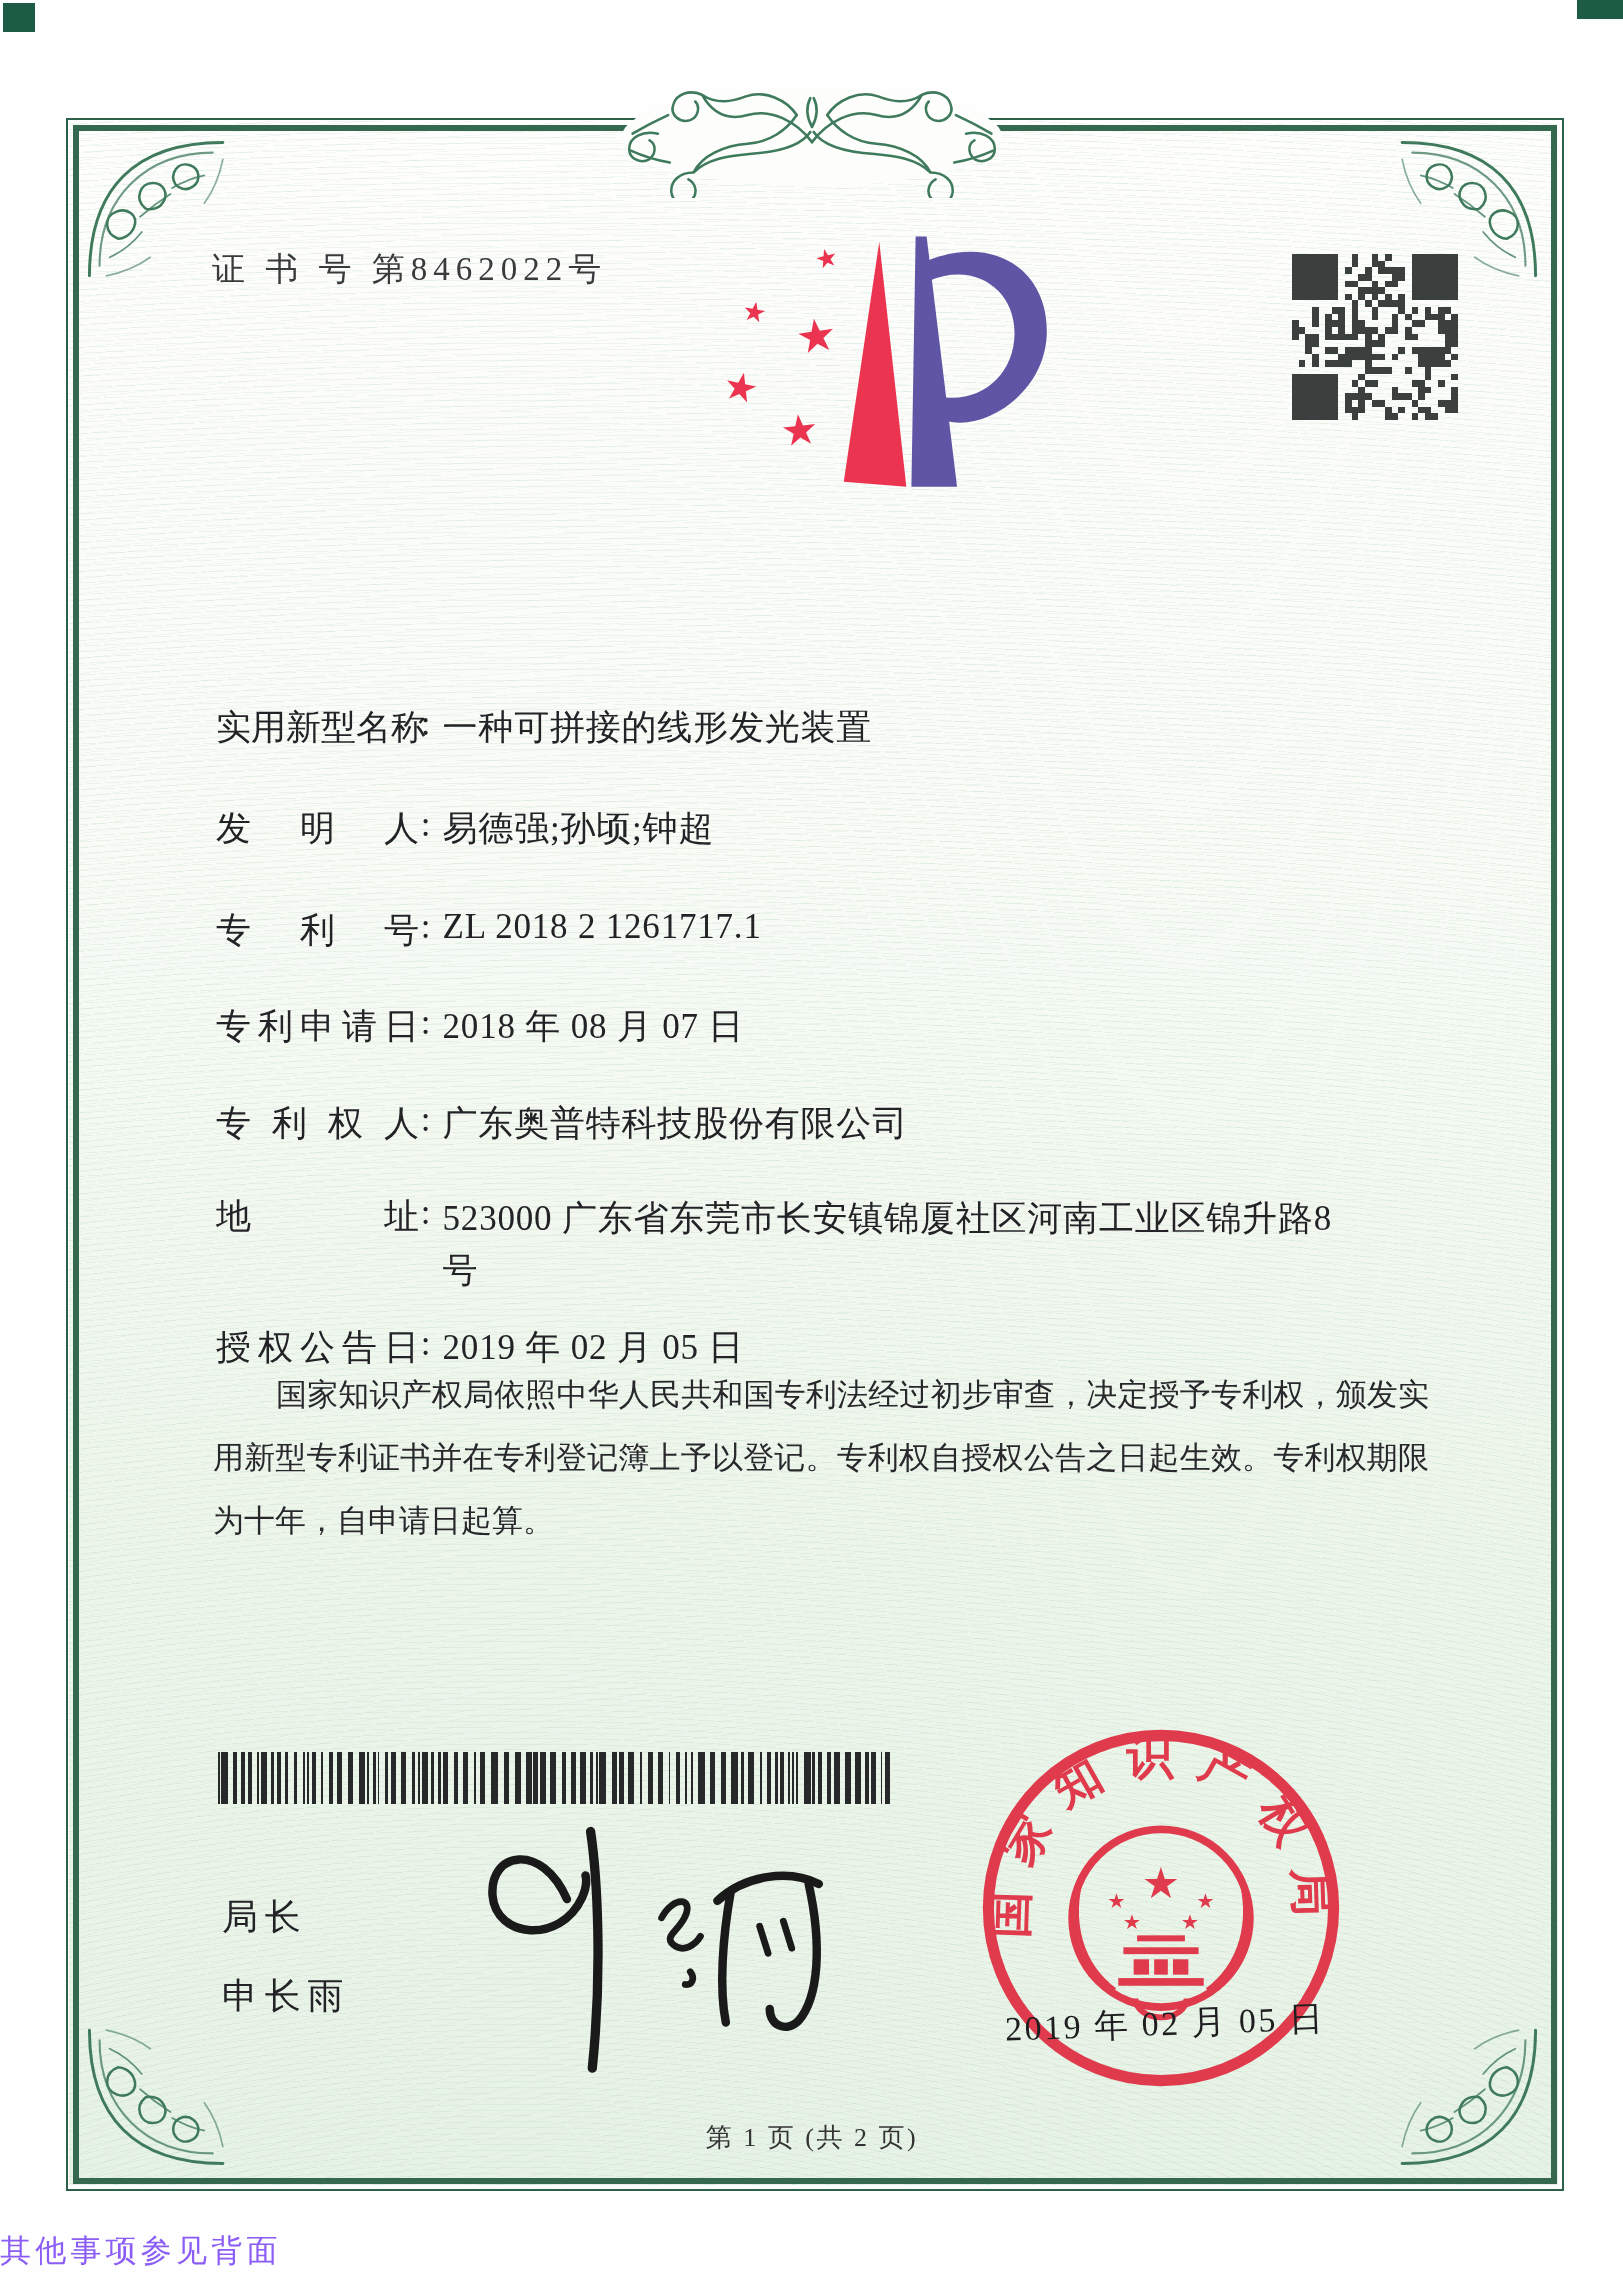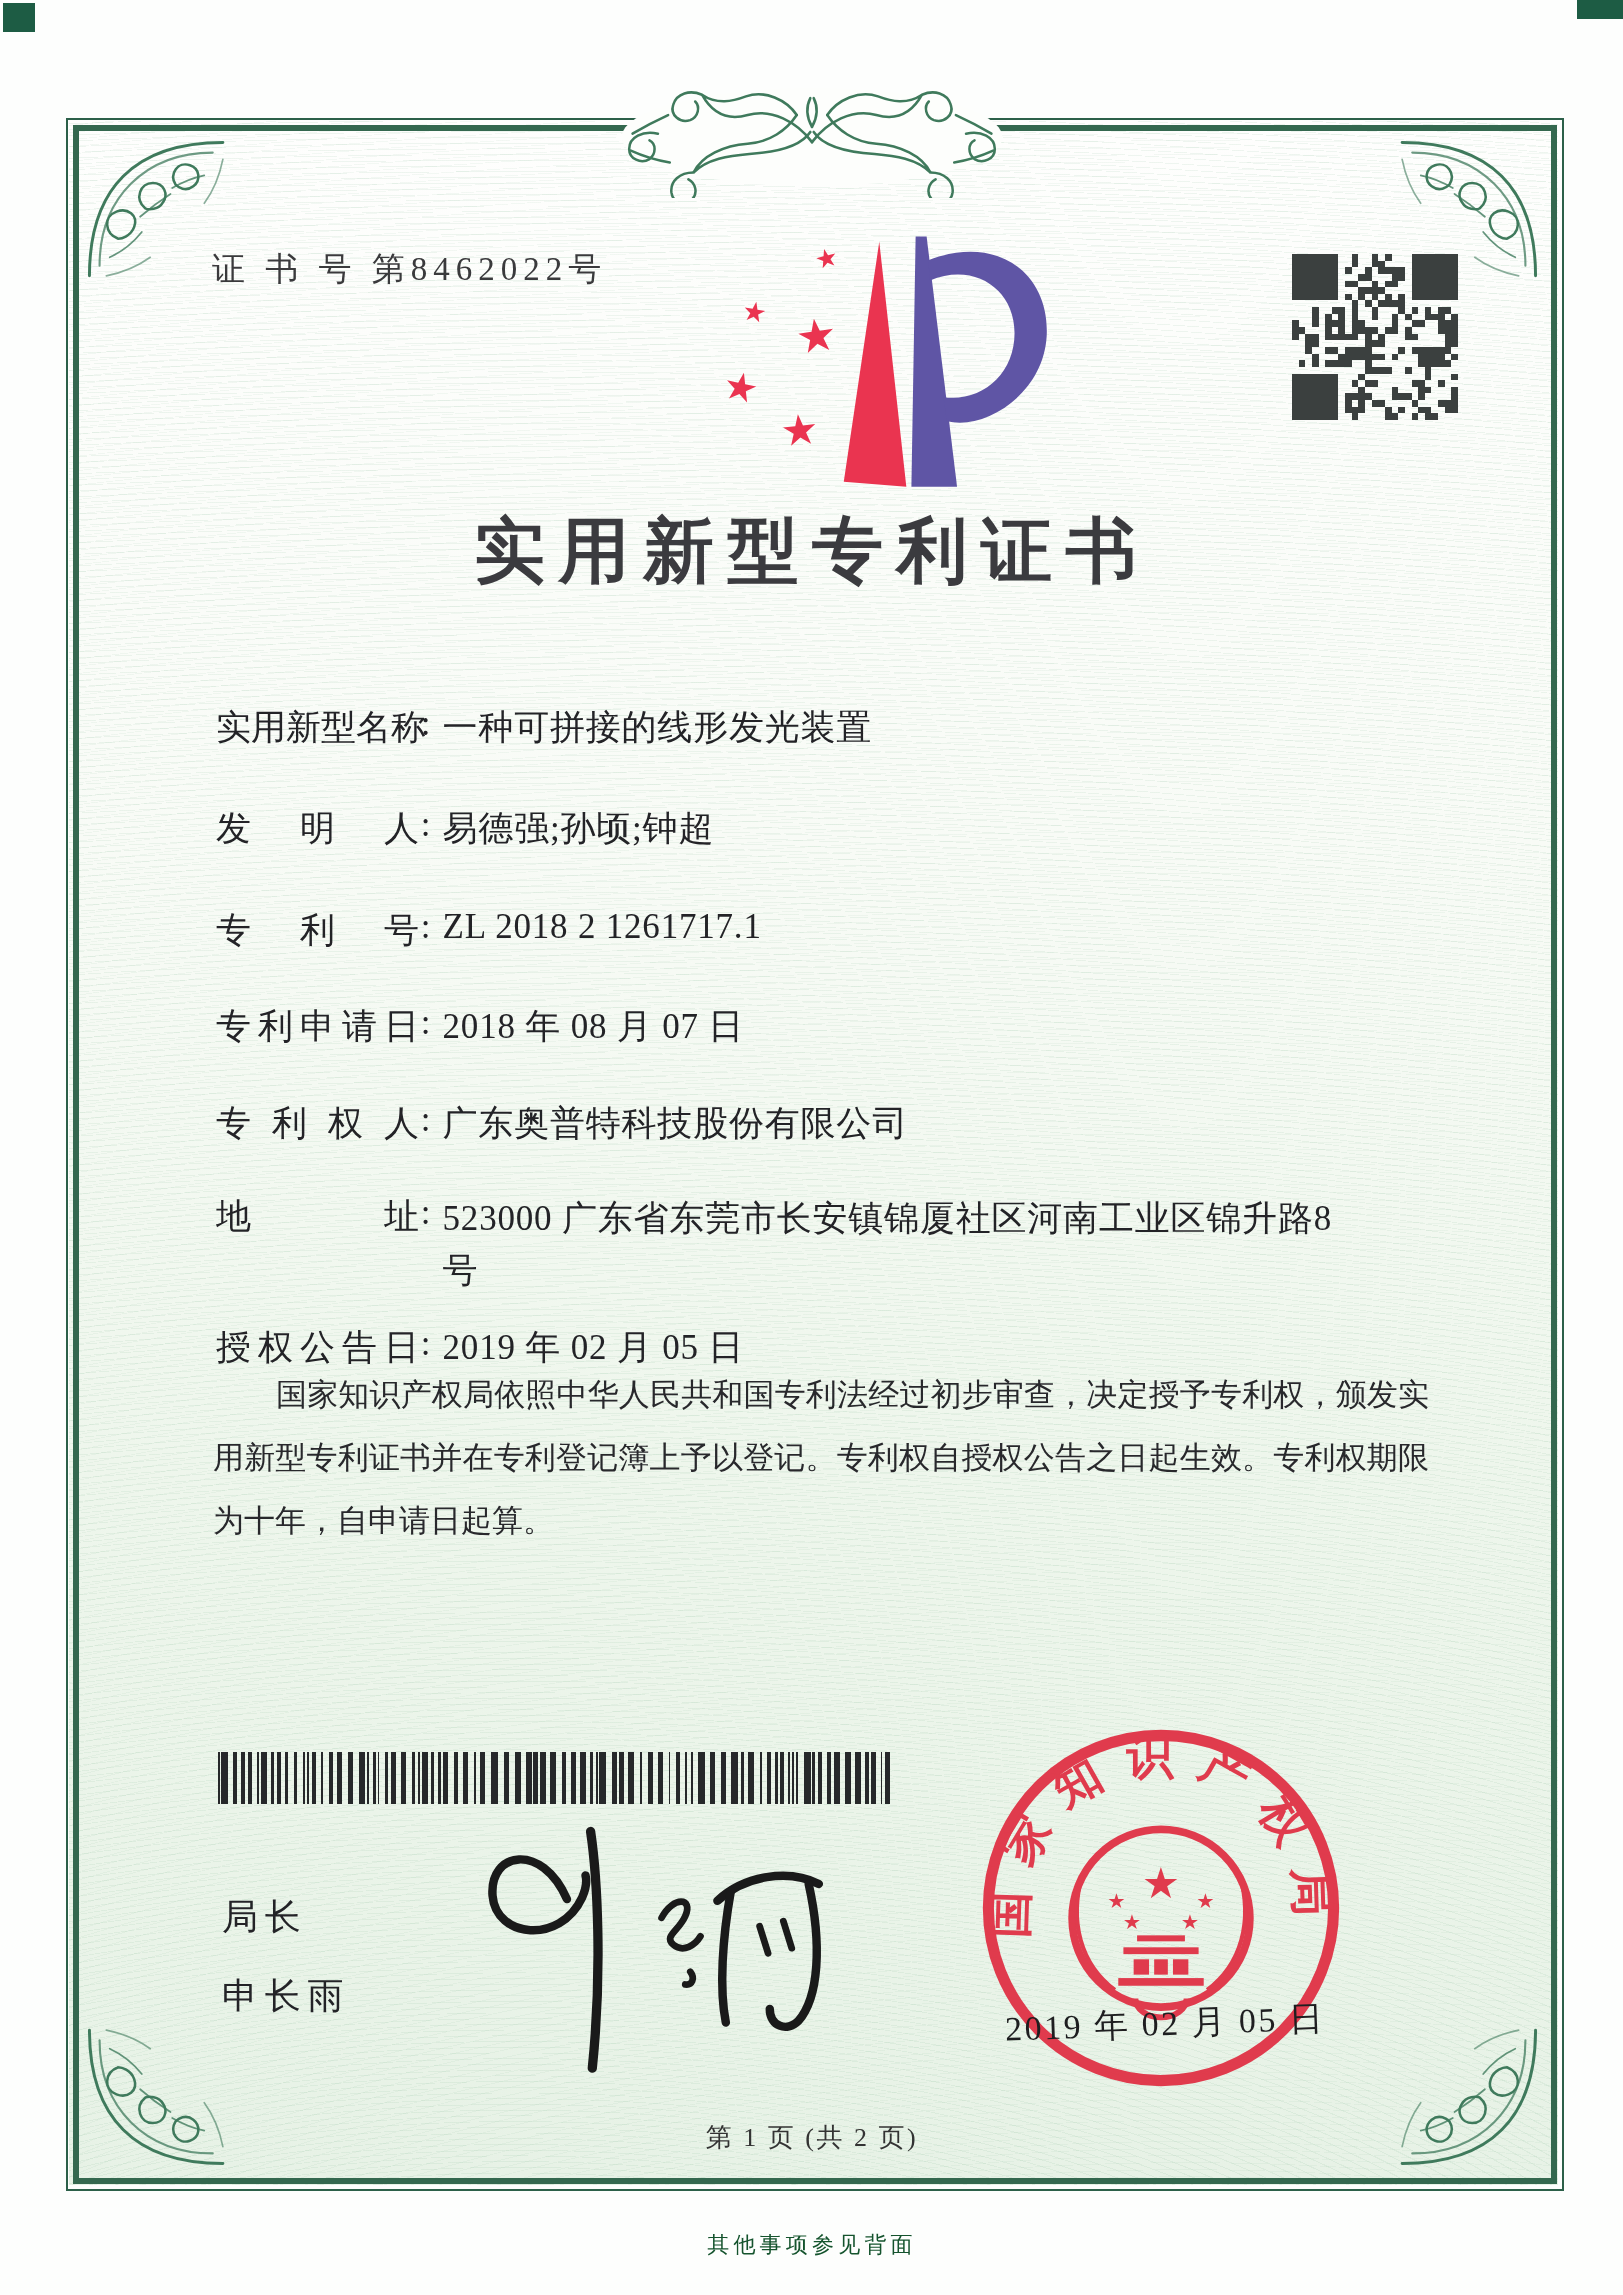--- a/index.html
+++ b/index.html
@@ -93,21 +93,21 @@
     font-size:34px;color:#1e1e20;letter-spacing:2.5px;
     transform:rotate(-2deg);white-space:nowrap;
   }
 
   .page-number{
     position:absolute;left:0;top:2120px;width:100%;
     text-align:center;font-size:26px;color:#333;letter-spacing:2.5px;
   }
   .back-note{
     position:absolute;left:0;top:2230px;width:100%;
-    text-align:center;font-size:22px;color:#14532d;letter-spacing:4.2px;
+    text-align:left;font-size:31px;color:#8b5cf6;letter-spacing:4.2px;
   }
 </style>
 </head>
 <body>
 
 <div class="page">
 
   <div class="paper-tint"></div>
   <div class="waves"></div>
 
@@ -379,21 +379,20 @@
           <rect x="18" y="0" width="7" height="7"></rect>
           <rect x="19" y="1" width="5" height="5" fill="#ffffff"></rect>
           <rect x="20" y="2" width="3" height="3"></rect>
           <rect x="0" y="18" width="7" height="7"></rect>
           <rect x="1" y="19" width="5" height="5" fill="#ffffff"></rect>
           <rect x="2" y="20" width="3" height="3"></rect>
         </g>
       </svg>
   </div>
 
-  <div class="title">实用新型专利证书</div>
 
   <div class="fields">
     <div class="frow r1">
       <span class="flabel">实用新型名称</span><span class="fcolon">:</span>
       <span class="fvalue">一种可拼接的线形发光装置</span>
     </div>
     <div class="frow r2">
       <span class="flabel">发明人</span><span class="fcolon">:</span>
       <span class="fvalue">易德强;孙顷;钟超</span>
     </div>

